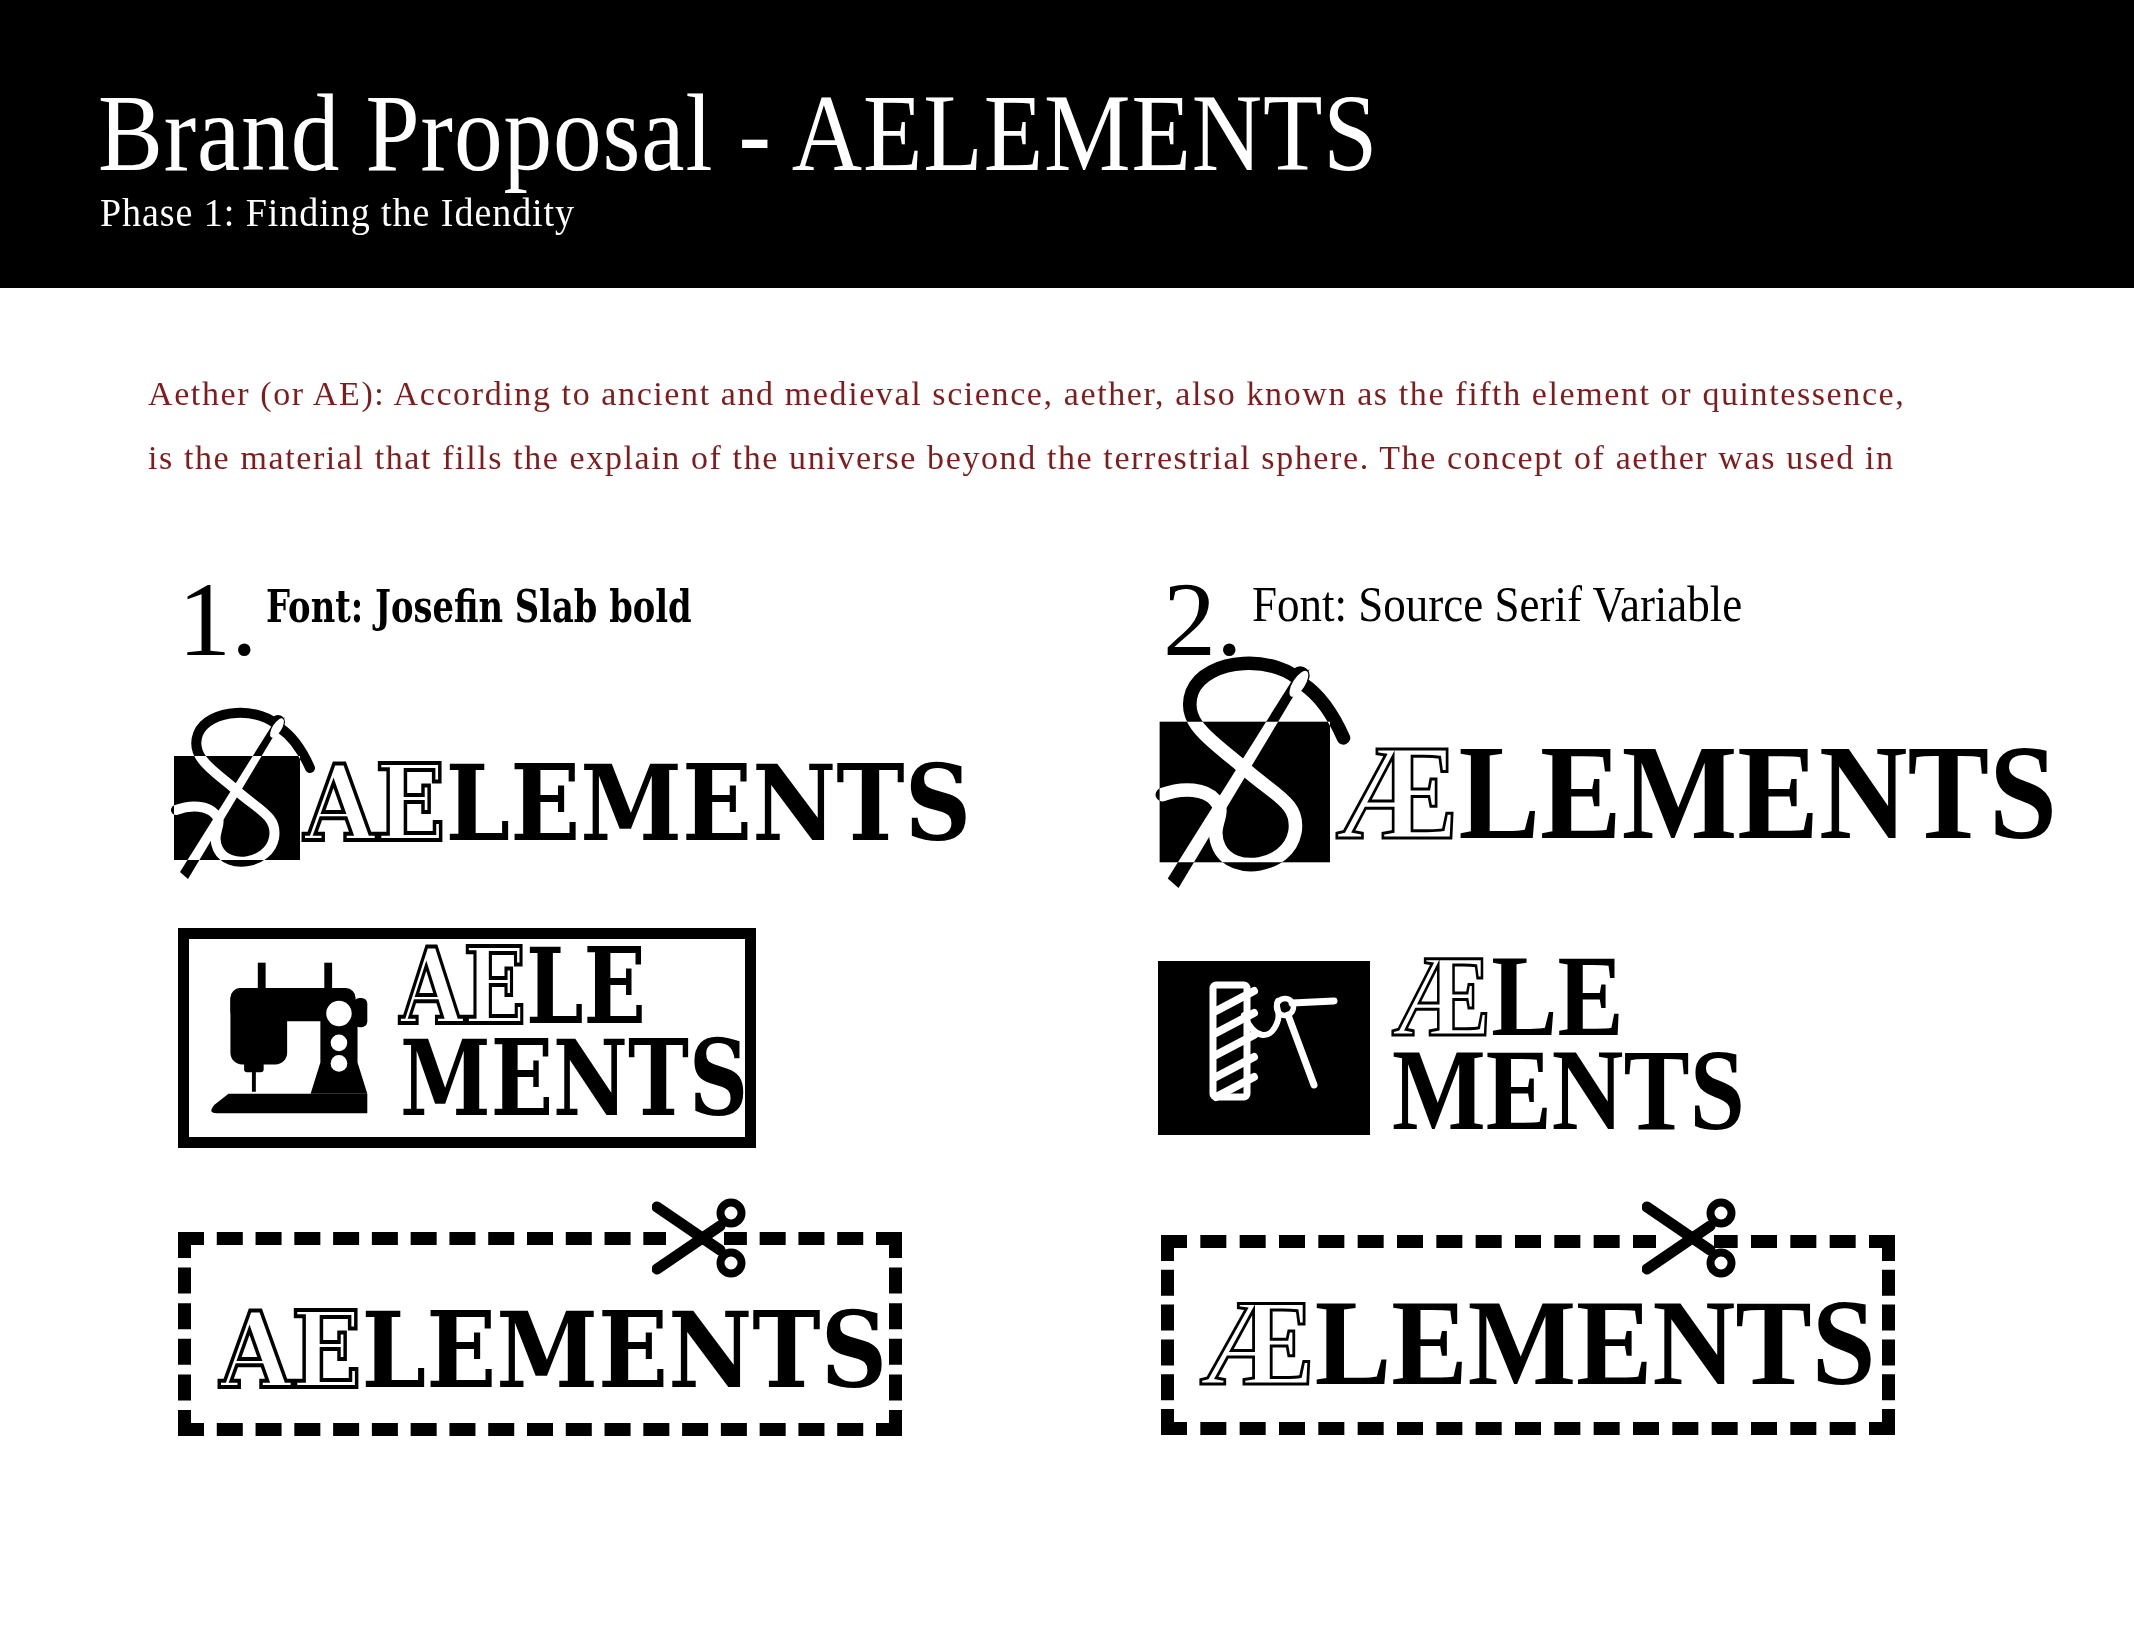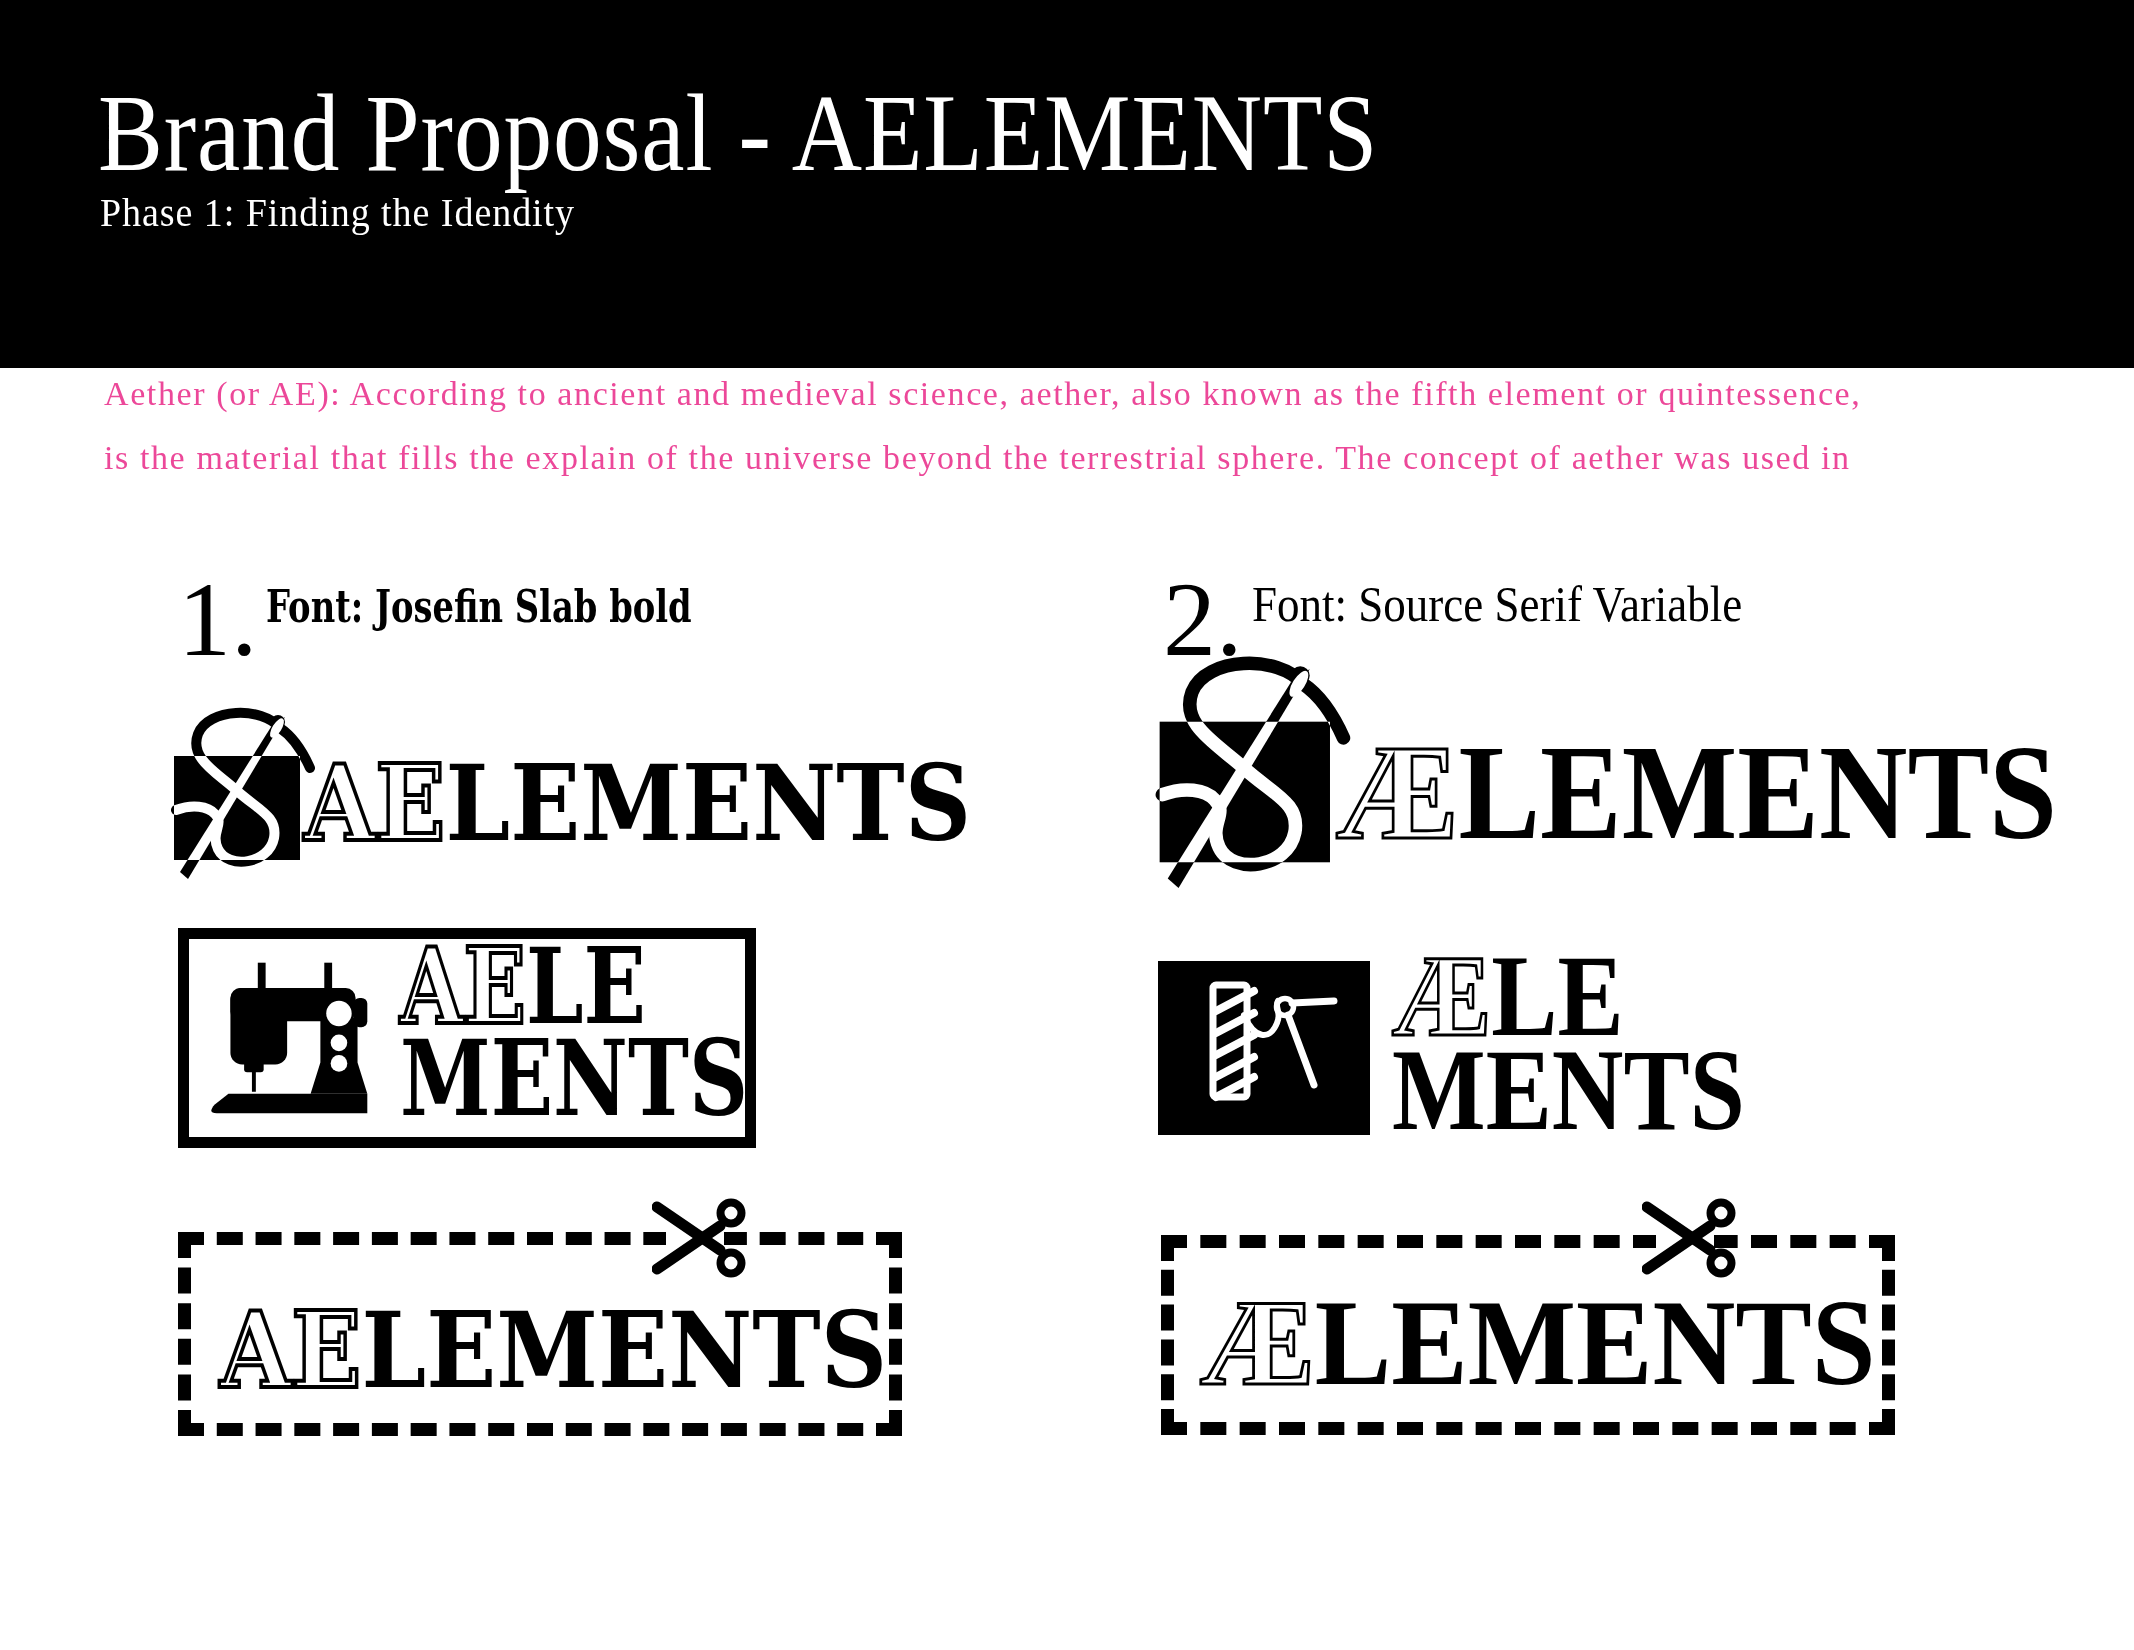--- a/index.html
+++ b/index.html
@@ -1,29 +1,29 @@
 <!DOCTYPE html>
 <html><head>
 <meta charset="utf-8">
 <style>
   html,body{margin:0;padding:0;background:#fff;}
   .page{position:relative;width:2134px;height:1650px;background:#fff;overflow:hidden;
         font-family:"Liberation Serif",serif;color:#000;}
   .abs{position:absolute;}
 
   
-  .hdr{position:absolute;left:0;top:0;width:2134px;height:368px;background:#000;}
+  .hdr{position:absolute;left:0;top:0;width:2134px;height:288px;background:#000;}
   .hdr-title{position:absolute;left:98px;top:78px;font-size:110px;line-height:1;color:#fff;
              white-space:nowrap;transform:scaleX(.885);transform-origin:left top;letter-spacing:1px;}
   .hdr-sub{position:absolute;left:100px;top:193px;font-size:40px;line-height:1;color:#fff;
            white-space:nowrap;transform:scaleX(.95);transform-origin:left top;letter-spacing:1px;}
 
   
   .intro{position:absolute;left:104px;top:362px;}
-  .intro-line{font-size:34px;line-height:63.5px;letter-spacing:1.6px;white-space:nowrap;color:#ec4899;}
+  .intro-line{font-size:34px;line-height:63.5px;letter-spacing:1.6px;white-space:nowrap;color:#7f1d1d;margin-left:44px;}
 
   
   .secnum{font-size:106px;line-height:1;font-family:"Liberation Serif",serif;}
   .seclabel1{font-size:45px;line-height:1;font-family:"DejaVu Serif",serif;font-weight:700;
              white-space:nowrap;transform:scaleX(.75);transform-origin:left top;}
   .seclabel2{font-size:50px;line-height:1;font-family:"Liberation Serif",serif;
              white-space:nowrap;transform:scaleX(.9);transform-origin:left top;}
 
   
   .wm{line-height:1;white-space:nowrap;transform-origin:left top;color:#000;}

